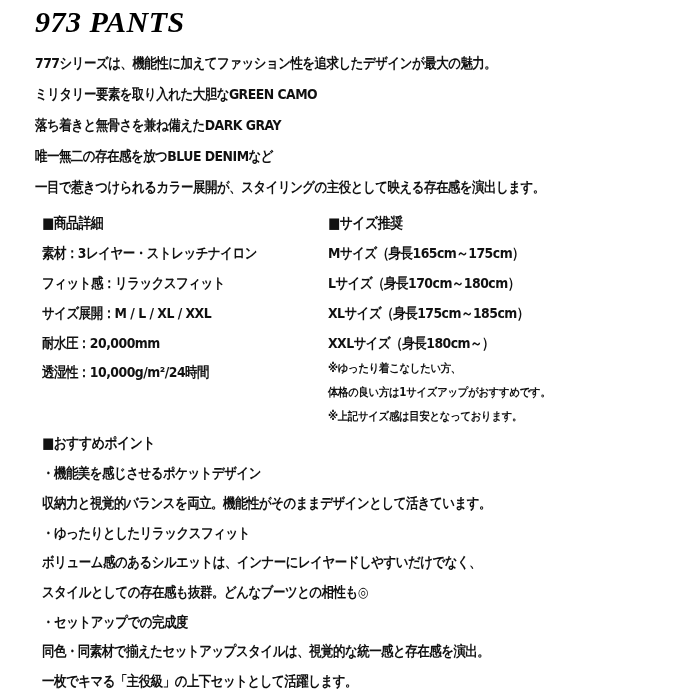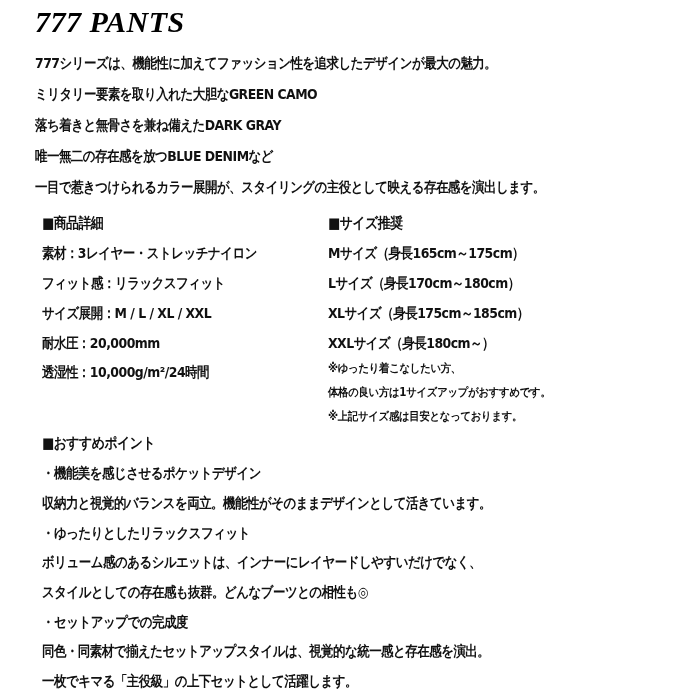--- a/index.html
+++ b/index.html
@@ -43,21 +43,21 @@
       letter-spacing: -0.3px;
       transform: scaleX(0.9);
     }
     .heading {
       font-size: 15px;
     }
   </style>
 </head>
 <body>
 
-<div class="title">777 PANTS</div>
+<div class="title">973 PANTS</div>
 
 <div class="line" style="left:35px; top:54px;">777シリーズは、機能性に加えてファッション性を追求したデザインが最大の魅力。</div>
 <div class="line" style="left:35px; top:85px;">ミリタリー要素を取り入れた大胆なGREEN CAMO</div>
 <div class="line" style="left:35px; top:116px;">落ち着きと無骨さを兼ね備えたDARK GRAY</div>
 <div class="line" style="left:35px; top:147px;">唯一無二の存在感を放つBLUE DENIMなど</div>
 <div class="line" style="left:35px; top:178px;">一目で惹きつけられるカラー展開が、スタイリングの主役として映える存在感を演出します。</div>
 
 <div class="line heading" style="left:42px; top:214px;">■商品詳細</div>
 <div class="line" style="left:42px; top:244px;">素材：3レイヤー・ストレッチナイロン</div>
 <div class="line" style="left:42px; top:274px;">フィット感：リラックスフィット</div>

